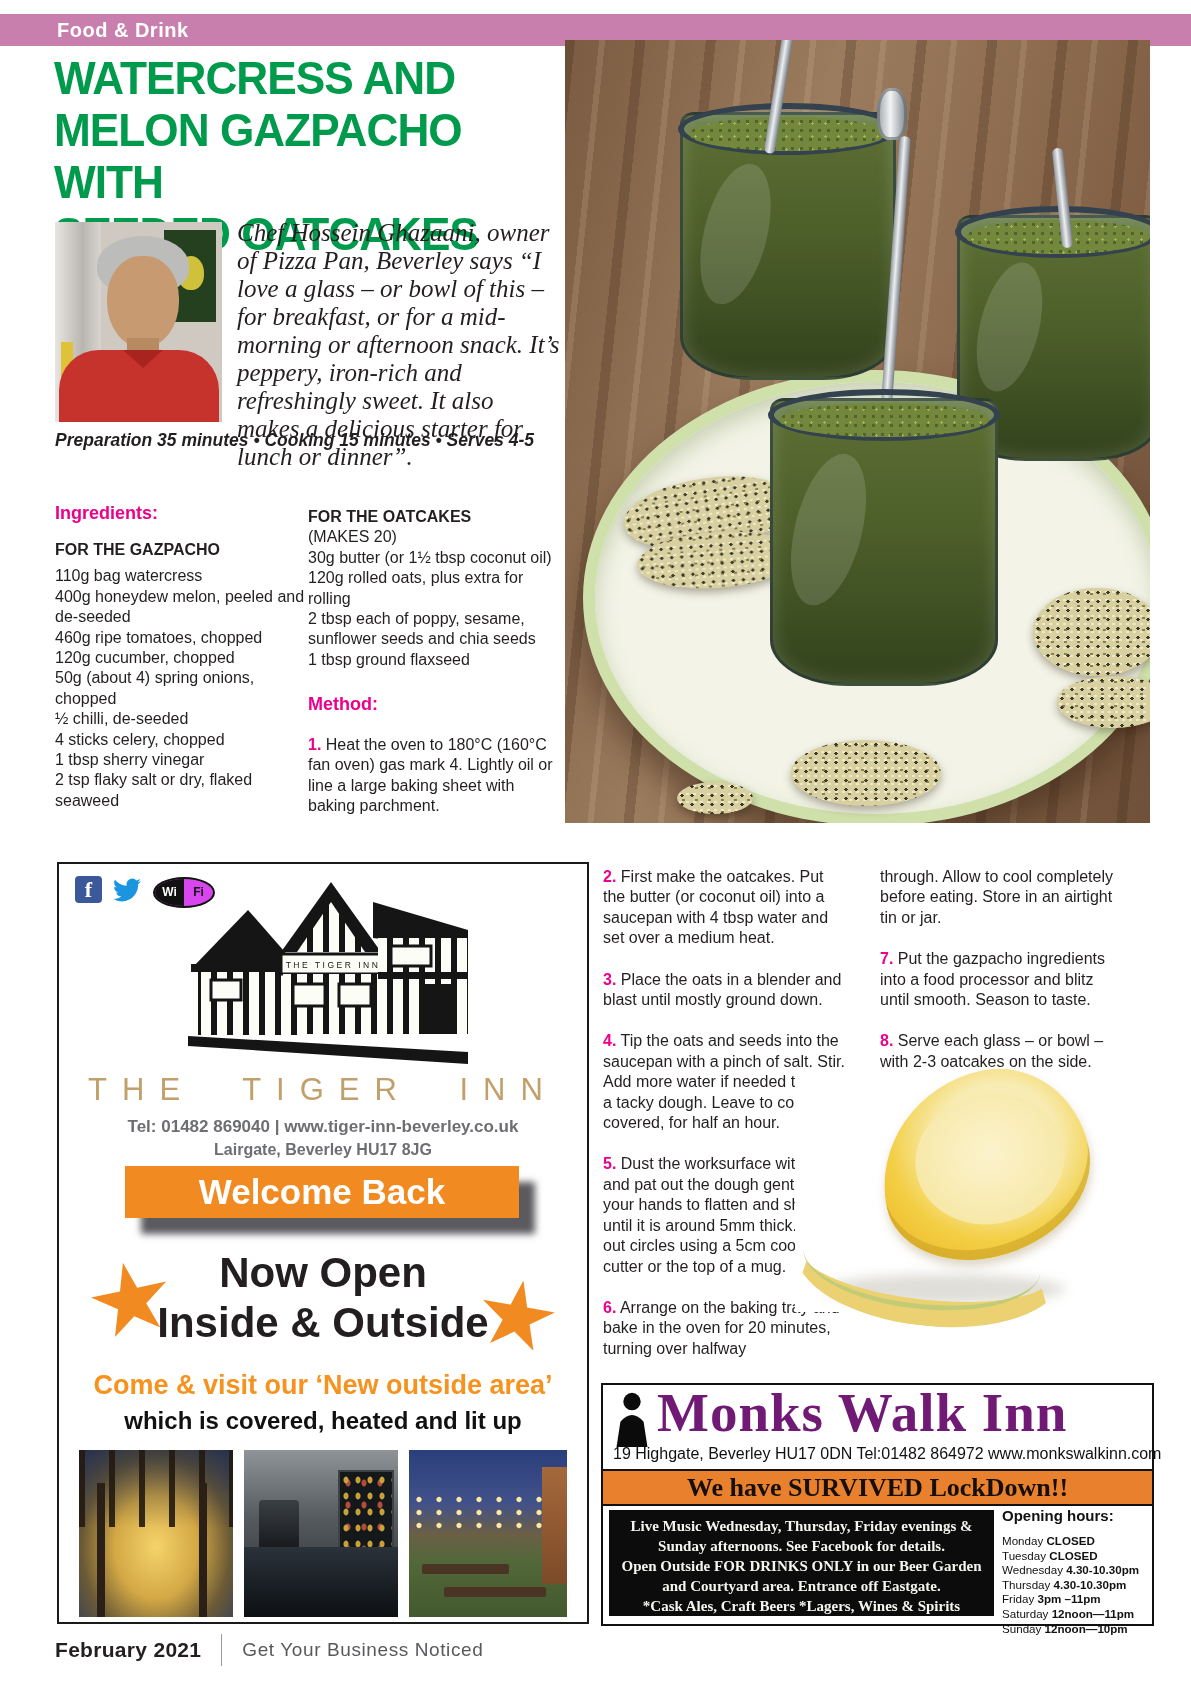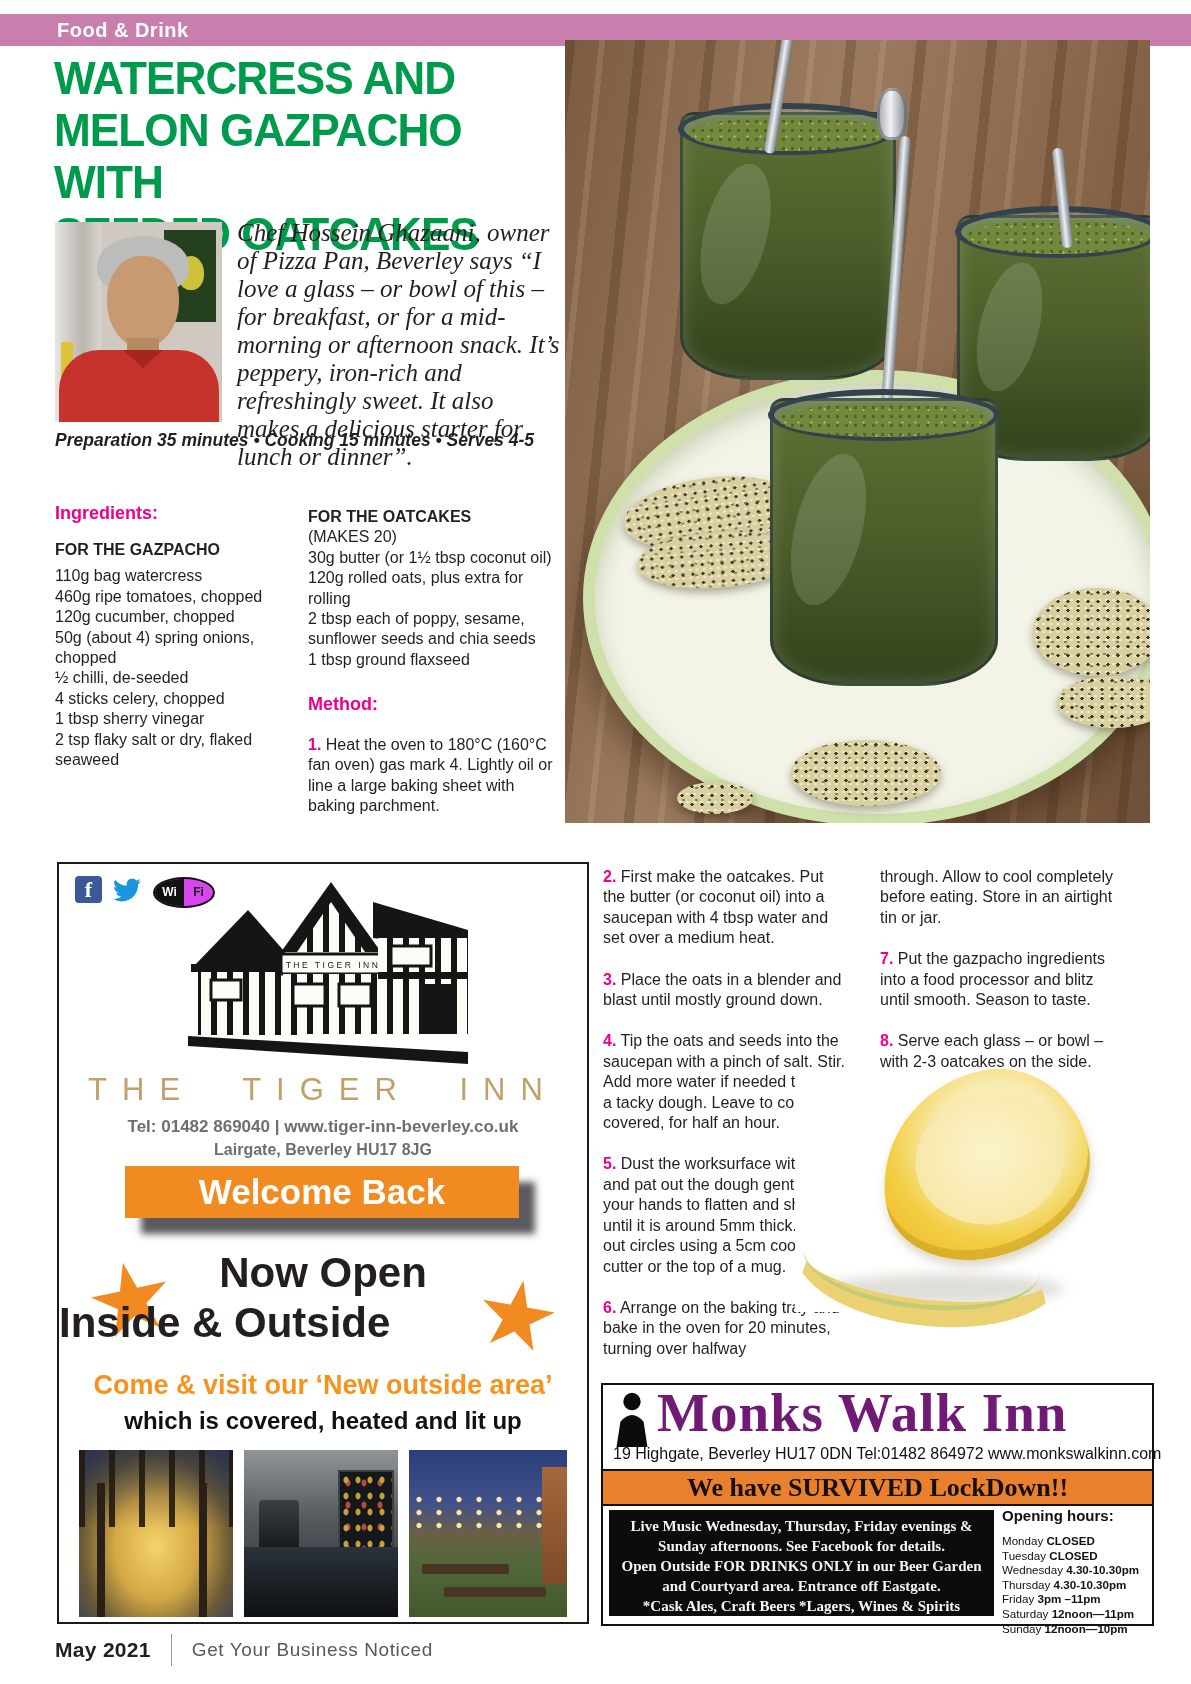--- a/index.html
+++ b/index.html
@@ -64,21 +64,21 @@
         display:flex;overflow:hidden;background:#d946ef;}
   .wifi .wi{flex:1;background:#111;color:#fff;font-weight:bold;font-size:12px;text-align:center;line-height:26px;border-radius:50% 0 0 50%;}
   .wifi .fi{flex:1;color:#111;font-weight:bold;font-size:12px;text-align:center;line-height:26px;}
   .tiger-name{position:absolute;left:0;top:208px;width:100%;text-align:center;color:#c2a06b;
       font-size:31px;letter-spacing:15px;word-spacing:24px;font-weight:500;}
   .tiger-contact{position:absolute;left:0;top:253px;width:100%;text-align:center;color:#6d6e71;font-weight:bold;font-size:17px;}
   .tiger-addr{position:absolute;left:0;top:277px;width:100%;text-align:center;color:#6d6e71;font-weight:bold;font-size:16px;}
   .banner{position:absolute;left:66px;top:302px;width:394px;height:52px;background:#f18a21;
       box-shadow:16px 16px 7px #5b5b5f;color:#fff;font-weight:bold;font-size:35px;text-align:center;line-height:52px;}
   .nowopen{position:absolute;left:0;top:384px;width:100%;text-align:center;font-weight:800;font-size:42px;line-height:50px;}
-  .insideout{position:absolute;left:0;top:434px;width:100%;font-weight:800;font-size:42px;line-height:50px;}
+  .insideout{position:absolute;left:0;top:434px;width:100%;text-align:center;font-weight:800;font-size:42px;line-height:50px;}
   .star{position:absolute;background:#f18a21;
       clip-path:polygon(50% 0%,61% 35%,98% 35%,68% 57%,79% 91%,50% 70%,21% 91%,32% 57%,2% 35%,39% 35%);}
   .promo-o{position:absolute;left:0;top:506px;width:100%;text-align:center;color:#f6921e;font-weight:800;font-size:27px;}
   .promo-b{position:absolute;left:0;top:543px;width:100%;text-align:center;color:#111;font-weight:800;font-size:24px;}
   .tphoto{position:absolute;top:586px;height:167px;overflow:hidden;}
   .tp1{left:20px;width:154px;background:radial-gradient(ellipse at 50% 58%,#f5d36b 0%,#d3a845 38%,#6b5a35 68%,#2c3b5e 100%);}
   .tp1 .beams{position:absolute;left:0;top:0;width:100%;height:46%;
       background:repeating-linear-gradient(90deg,rgba(35,25,15,.9) 0 6px,transparent 6px 30px),linear-gradient(rgba(30,40,70,.55),rgba(0,0,0,0));}
   .tp1 .post{position:absolute;top:20%;width:8px;height:80%;background:#2a2017;}
   .tp2{left:185px;width:154px;background:linear-gradient(180deg,#8e9497 0%,#565b60 40%,#24282c 100%);}
@@ -155,20 +155,21 @@
 
   <div class="abs quote">Chef Hossein Ghazaani, owner of Pizza Pan, Beverley says “I love a glass – or bowl of this – for breakfast, or for a mid-morning or afternoon snack. It’s peppery, iron-rich and refreshingly sweet. It also makes a delicious starter for lunch or dinner”.</div>
 
   <div class="abs prep">Preparation 35 minutes • Cooking 15 minutes • Serves 4-5</div>
 
   <div class="abs pinkhead" style="left:55px;top:503px;">Ingredients:</div>
 
   <div class="abs col-ing" style="left:55px;top:540px;width:258px;">
     <div class="bhead" style="margin-bottom:6px;">FOR THE GAZPACHO</div>
     <div>110g bag watercress</div>
+    <div>400g honeydew melon, peeled and de-seeded</div>
     <div>460g ripe tomatoes, chopped</div>
     <div>120g cucumber, chopped</div>
     <div>50g (about 4) spring onions, chopped</div>
     <div>½ chilli, de-seeded</div>
     <div>4 sticks celery, chopped</div>
     <div>1 tbsp sherry vinegar</div>
     <div>2 tsp flaky salt or dry, flaked seaweed</div>
   </div>
 
   <div class="abs col-ing" style="left:308px;top:507px;width:252px;">
@@ -329,18 +330,18 @@
       <div class="hrow"><span>Tuesday</span> <span class="time">CLOSED</span></div>
       <div class="hrow"><span>Wednesday</span> <span class="time">4.30-10.30pm</span></div>
       <div class="hrow"><span>Thursday</span> <span class="time">4.30-10.30pm</span></div>
       <div class="hrow"><span>Friday</span> <span class="time">3pm –11pm</span></div>
       <div class="hrow"><span>Saturday</span> <span class="time">12noon—11pm</span></div>
       <div class="hrow"><span>Sunday</span> <span class="time">12noon—10pm</span></div>
     </div>
   </div>
 
   <div class="abs footer">
-    <span class="issue">May 2021</span>
+    <span class="issue">February 2021</span>
     <span class="vline"></span>
     <span class="tag">Get Your Business Noticed</span>
   </div>
 
 </div>
 
 </body></html>

